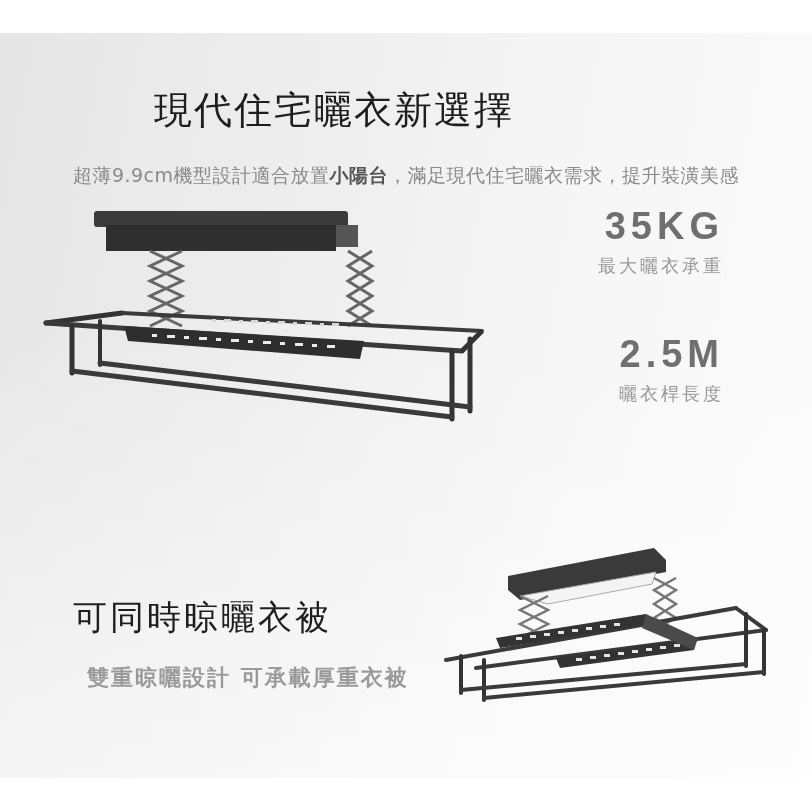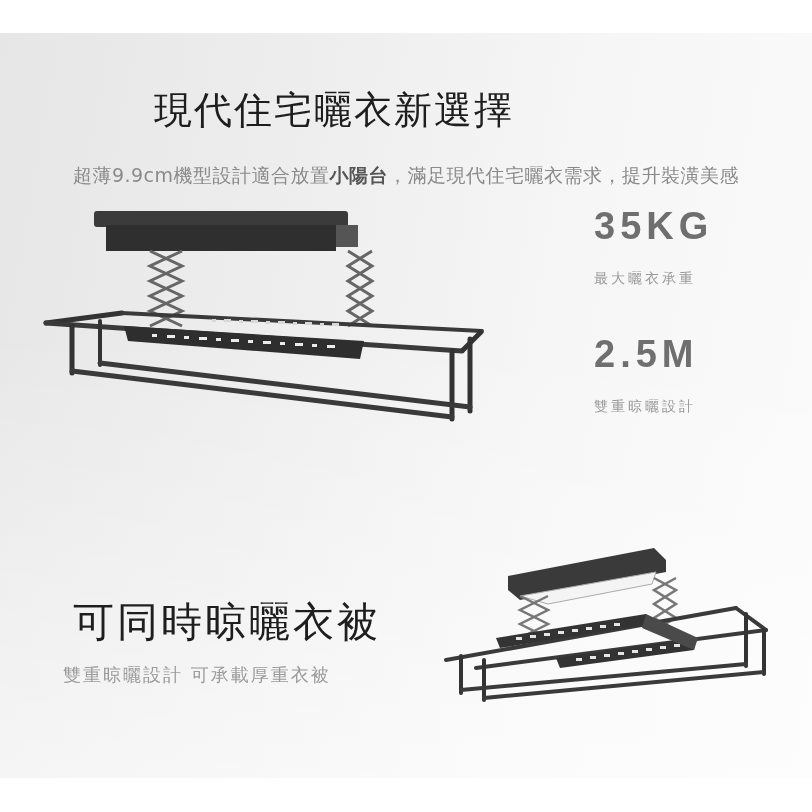--- a/index.html
+++ b/index.html
@@ -17,36 +17,36 @@
   }
   .title {
     position:absolute; left:0; width:668px; top:52px; text-align:center;
     font-size:38px; color:#1e1e1e; letter-spacing:2px; font-weight:500; z-index:2;
   }
   .subtitle {
     position:absolute; left:0; width:812px; top:130px; text-align:center;
     font-size:19px; color:#8a8a8a; letter-spacing:0.5px; z-index:2; white-space:nowrap;
   }
   .subtitle b { color:#555; font-weight:bold; }
-  .stat { position:absolute; z-index:2; text-align:left; }
+  .stat { position:absolute; z-index:2; text-align:right; }
   .stat .value { font-size:38px; font-weight:bold; color:#6f6f6f; letter-spacing:5px;
                  font-family:"Liberation Sans", "DejaVu Sans", sans-serif; }
-  .stat .label { font-size:14px; color:#999; letter-spacing:3px; margin-top:22px; }
+  .stat .label { font-size:18px; color:#999; letter-spacing:3px; margin-top:6px; }
   .stat1 { left:594px; top:172px; width:130px; }
   .stat2 { left:594px; top:300px; width:130px; }
   .rack { position:absolute; z-index:2; }
   .rack1 { left:42px; top:178px; }
   .rack2 { left:436px; top:505px; }
   .feature-title {
-    position:absolute; left:73px; top:562px; font-size:41px; color:#1e1e1e;
+    position:absolute; left:73px; top:562px; font-size:34px; color:#1e1e1e;
     letter-spacing:3px; z-index:2;
   }
   .feature-desc {
-    position:absolute; left:63px; top:630px; font-size:18px; color:#9a9a9a;
-    letter-spacing:2px; z-index:2; white-space:nowrap;
+    position:absolute; left:87px; top:630px; font-size:22px; color:#9a9a9a;
+    letter-spacing:2px; z-index:2; white-space:nowrap;font-weight:bold;
   }
 </style>
 </head>
 <body>
 
 <div class="banner">
 
   <div class="title">現代住宅曬衣新選擇</div>
 
   <div class="subtitle"><span>超薄9.9cm機型設計適合放置</span><b>小陽台</b><span>，滿足現代住宅曬衣需求，提升裝潢美感</span></div>
@@ -104,21 +104,21 @@
     <line x1="30" y1="160" x2="410" y2="206" stroke="#3a3a3a" stroke-width="5" stroke-linecap="round"></line>
     <line x1="58" y1="152" x2="428" y2="196" stroke="#3a3a3a" stroke-width="5" stroke-linecap="round"></line>
   </svg>
 
   <div class="stat stat1">
     <div class="value">35KG</div>
     <div class="label">最大曬衣承重</div>
   </div>
   <div class="stat stat2">
     <div class="value">2.5M</div>
-    <div class="label">雙重晾曬設計</div>
+    <div class="label">曬衣桿長度</div>
   </div>
 
   <div class="feature-title">可同時晾曬衣被</div>
   <div class="feature-desc">雙重晾曬設計 可承載厚重衣被</div>
 
   <svg class="rack rack2" width="340" height="180" viewBox="0 0 340 180">
 
     <path d="M72,38 L218,10 L230,22 L230,34 L84,62 L72,52 Z" fill="#3a3a3a"></path>
 
     <path d="M84,58 L220,34 L216,46 L112,66 Z" fill="#f4f4f4" stroke="#aaa" stroke-width="1"></path>

